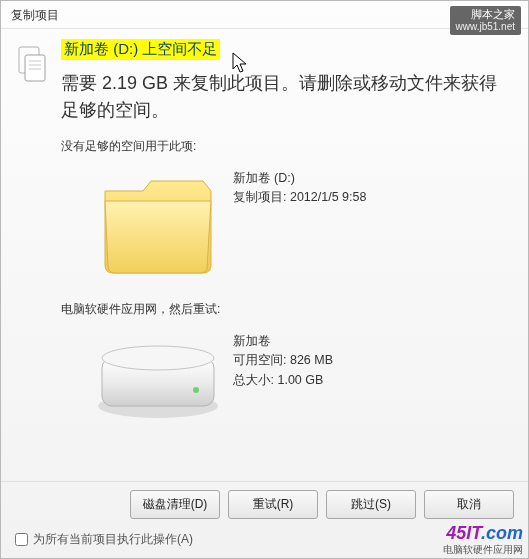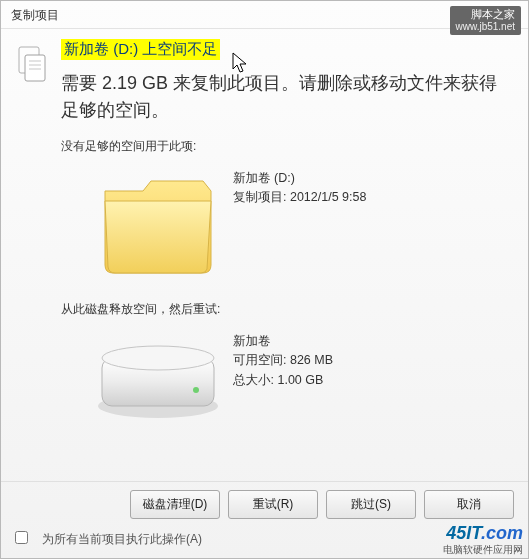--- a/index.html
+++ b/index.html
@@ -92,22 +92,22 @@
     font-size: 12px;
     background: linear-gradient(#fafafa, #e6e6e6);
     border: 1px solid #a7a7a7;
     border-radius: 3px;
     text-align: center;
     cursor: pointer;
   }
   .footer-check {
     padding: 2px 14px 10px 14px;
     display: flex;
-    align-items: flex-start;
-    gap: 14px;
+    align-items: center;
+    gap: 5px;
     font-size: 12px;
     color: #555;
   }
   .footer-check input { width:13px; height:13px; }
   .watermark1 {
     position: absolute;
     top: 6px; right: 8px;
     background: #666;
     color: #fff;
     font-size: 11px;
@@ -121,21 +121,21 @@
     position: absolute;
     bottom: 4px; right: 6px;
     text-align: right;
     line-height:1.1;
   }
   .watermark2 .logo {
     font-weight:bold;
     font-style:italic;
     font-size:18px;
   }
-  .watermark2 .logo .red{color:#0369a1;}
+  .watermark2 .logo .red{color:#a21caf;}
   .watermark2 .logo .blue{color:#2266cc;}
   .watermark2 .sub { font-size:10px; color:#555;margin-left:38px; }
   .cursor {
     position:absolute;
     top:52px; left:232px;
     font-size:18px;
     color:#000;
     pointer-events:none;
   }
 </style>
@@ -188,21 +188,21 @@
         </div>
         <div class="item-info">
           <div>新加卷 (D:)</div>
           <div>
             <span>复制项目:</span>
             <span>2012/1/5 9:58</span>
           </div>
         </div>
       </div>
 
-      <div class="section-label">从此磁盘释放空间，然后重试:</div>
+      <div class="section-label">电脑软硬件应用网，然后重试:</div>
 
       <div class="item-row">
         <div class="item-graphic">
           <svg width="140" height="100" viewBox="0 0 140 100">
             <defs>
               <linearGradient id="dg" x1="0" y1="0" x2="0" y2="1">
                 <stop offset="0" stop-color="#ffffff"></stop>
                 <stop offset="0.5" stop-color="#ececec"></stop>
                 <stop offset="1" stop-color="#cfcfcf"></stop>
               </linearGradient>

